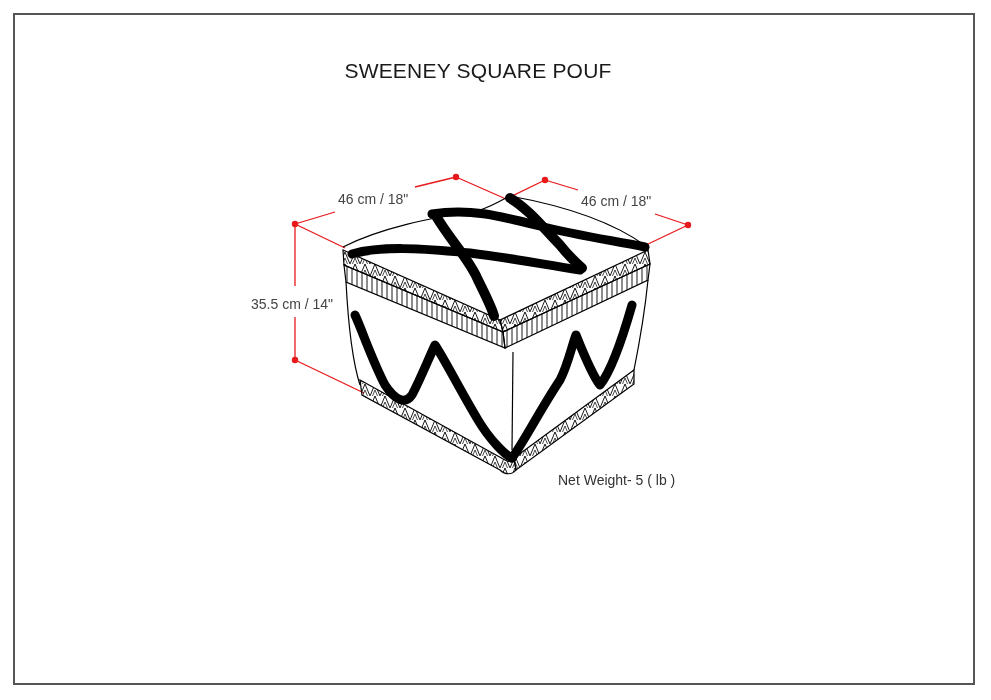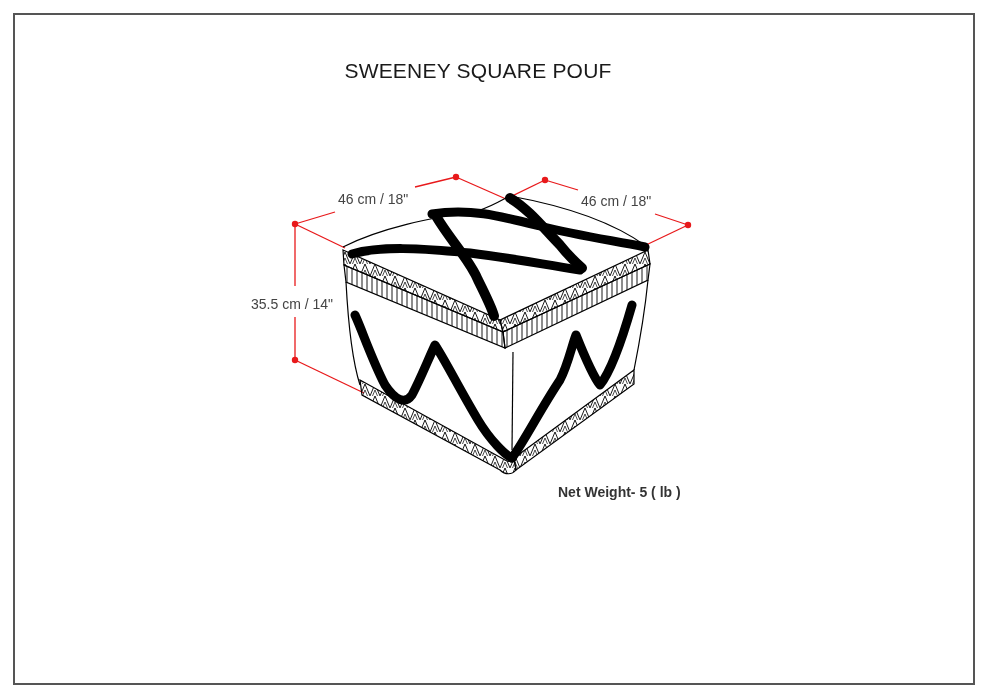--- a/index.html
+++ b/index.html
@@ -6,21 +6,21 @@
     body { width: 991px; height: 700px; position: relative; overflow: hidden;
            font-family: "Liberation Sans", "DejaVu Sans", sans-serif; }
     .frame { position: absolute; left: 13px; top: 13px; width: 962px; height: 672px;
              border: 2px solid #555555; box-sizing: border-box; }
     .title { position: absolute; left: 0; width: 956px; top: 59px; text-align: center;
              font-size: 21px; color: #1a1a1a; letter-spacing: 0.2px; }
     .dim { position: absolute; font-size: 14px; color: #444444; white-space: nowrap; }
     .dim-width { left: 338px; top: 191px; }
     .dim-depth { left: 581px; top: 193px; }
     .dim-height { left: 251px; top: 296px; }
-    .weight { position: absolute; left: 558px; top: 484px; font-size: 14px; color: #333333; font-weight: bold; }
+    .weight { position: absolute; left: 558px; top: 472px; font-size: 14px; color: #333333; }
     svg.drawing { position: absolute; left: 0; top: 0; }
   </style>
 </head>
 <body>
 
 <div class="frame"></div>
 
 <div class="title">SWEENEY SQUARE POUF</div>
 
 <svg class="drawing" width="991" height="700" viewBox="0 0 991 700">

